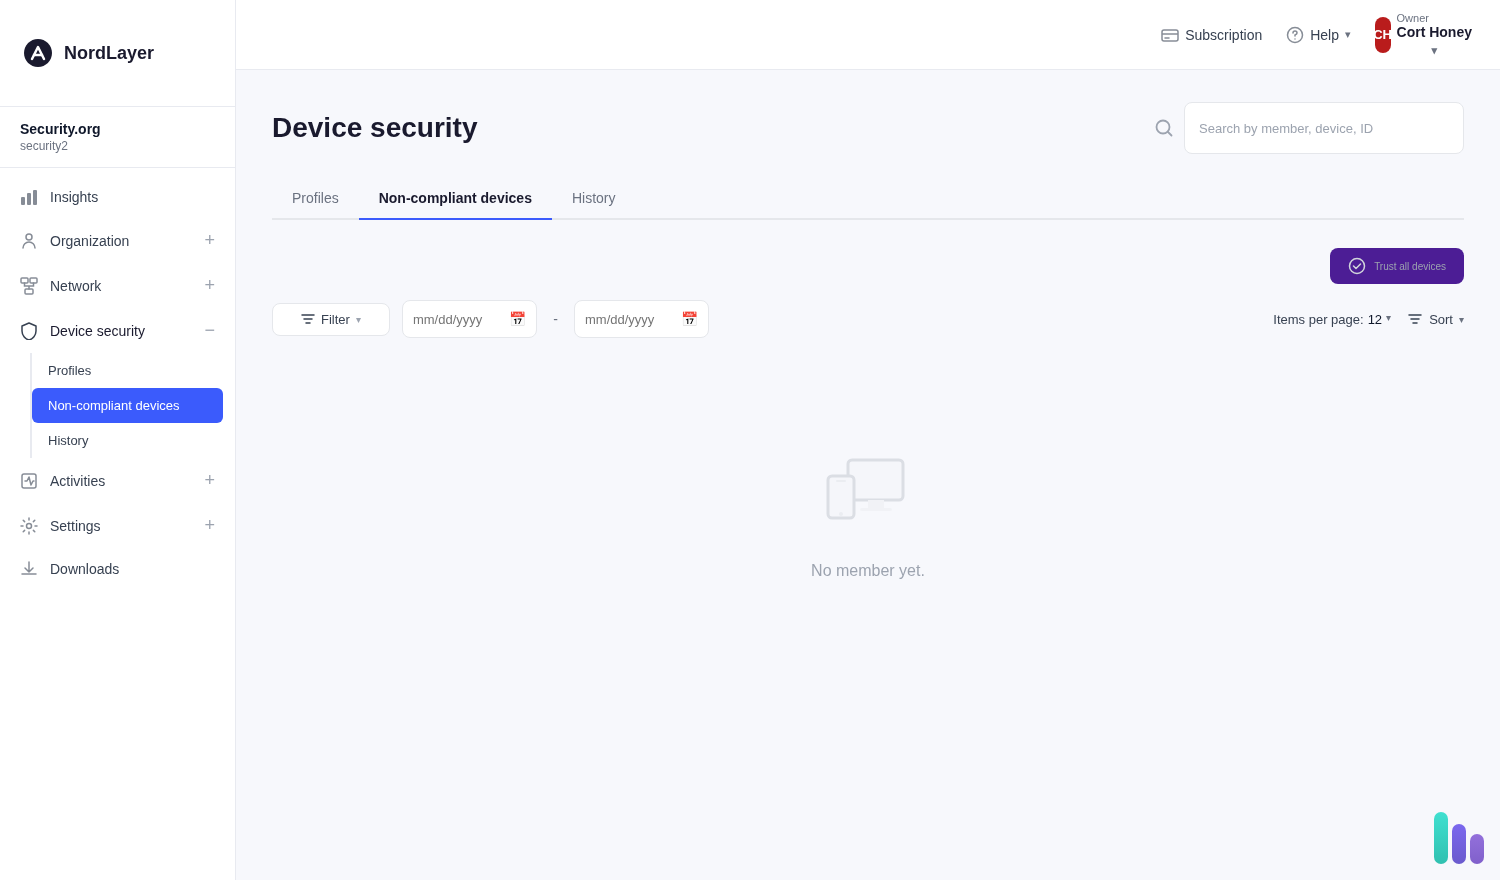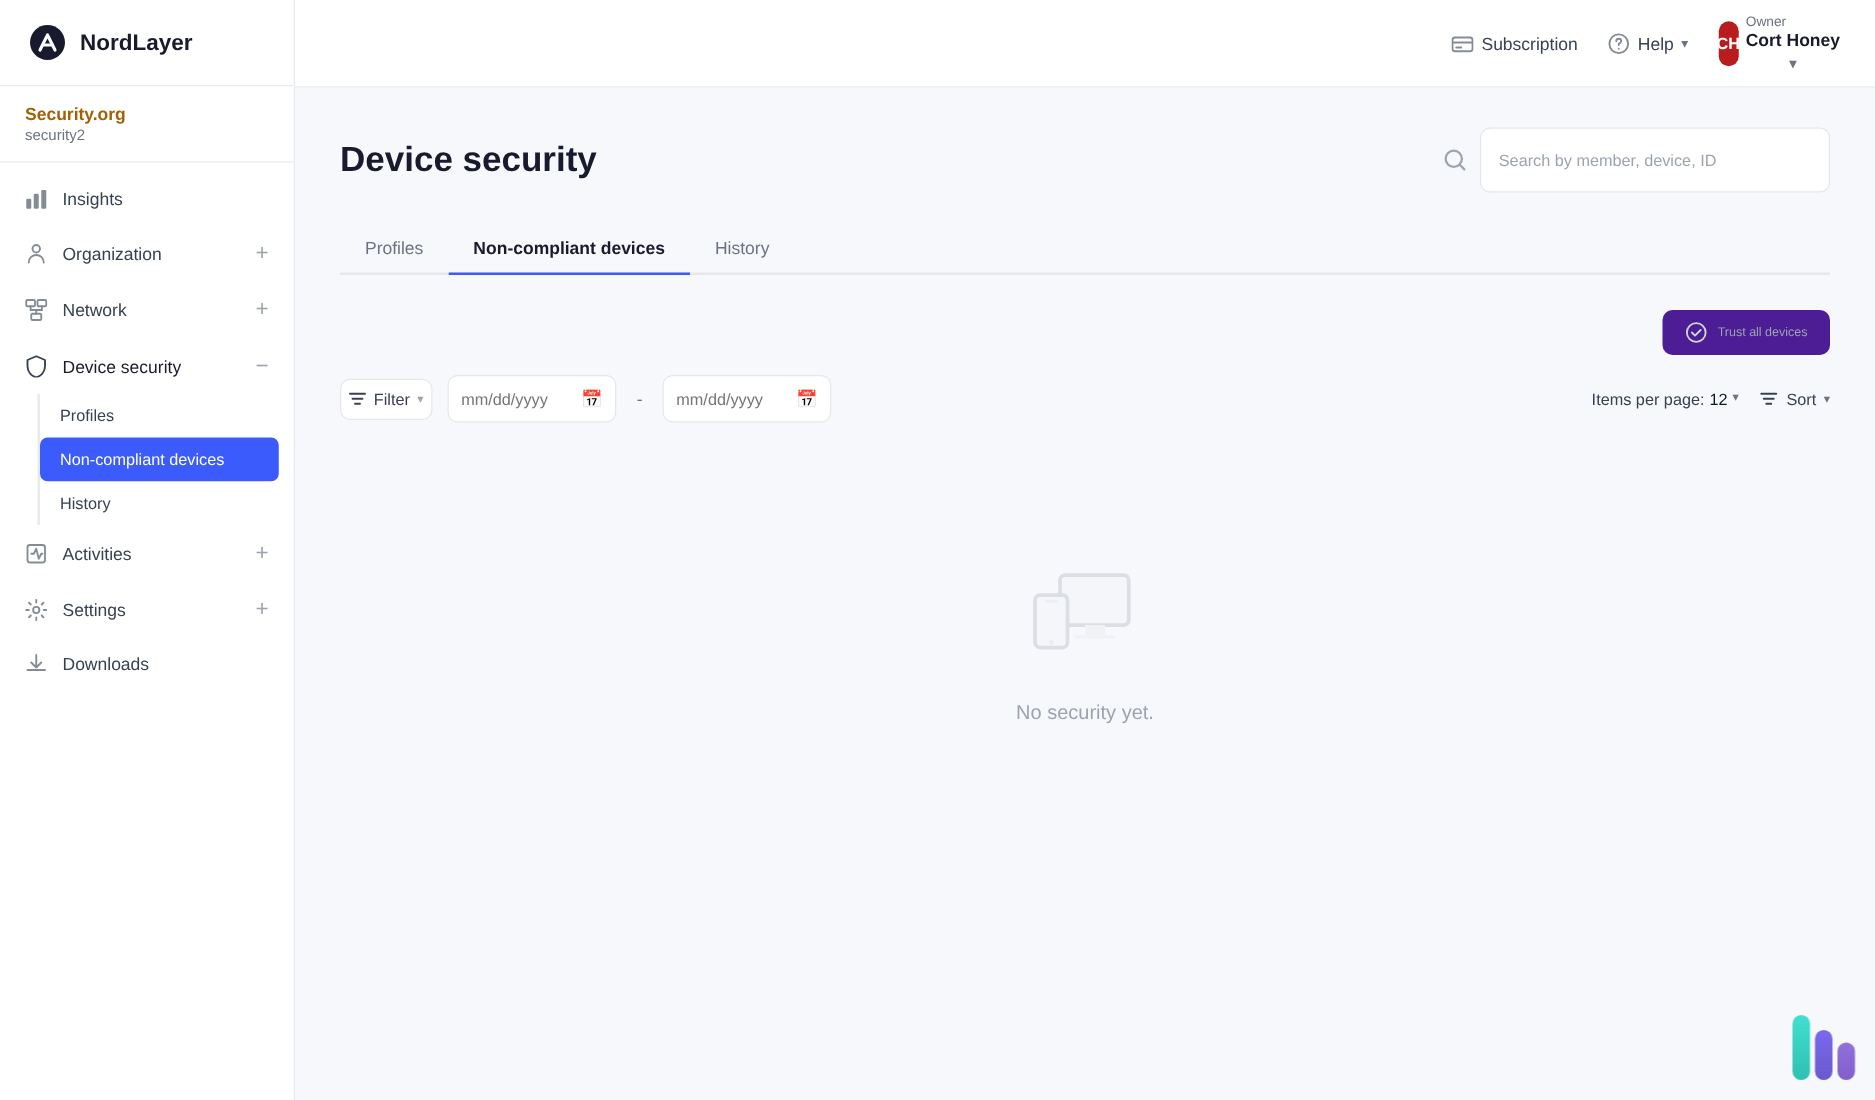--- a/index.html
+++ b/index.html
@@ -12,41 +12,41 @@
       background: #fff;
       display: flex;
       flex-direction: column;
       border-right: 1px solid #e8eaf0;
       height: 100%;
       overflow-y: auto;
     }
     .sidebar-logo {
       display: flex;
       align-items: center;
-      padding: 16px 20px;
+      padding: 35px 20px;
       gap: 8px;
       border-bottom: 1px solid #e8eaf0;
     }
     .logo-icon {
       width: 36px;
       height: 36px;
     }
     .logo-text {
       font-size: 18px;
       font-weight: 700;
       color: #1a1a2e;
     }
     .sidebar-org {
       padding: 14px 20px;
       border-bottom: 1px solid #e8eaf0;
     }
     .sidebar-org-name {
       font-size: 14px;
       font-weight: 600;
-      color: #a16207;
+      color: #0f172a;
     }
     .sidebar-org-sub {
       font-size: 12px;
       color: #6b7280;
       margin-top: 2px;
     }
     .sidebar-nav {
       flex: 1;
       padding: 8px 0;
     }
@@ -241,21 +241,21 @@
     }
     .toolbar-left {
       display: flex;
       align-items: center;
       gap: 12px;
     }
     .filter-btn {
       display: flex;
       align-items: center;
       gap: 6px;
-      padding: 8px 6px;
+      padding: 8px 28px;
       border: 1px solid #e5e7eb;
       border-radius: 8px;
       background: #fff;
       font-size: 13px;
       color: #374151;
       cursor: pointer;
     }
     .date-input {
       display: flex;
       align-items: center;
@@ -583,21 +583,21 @@
       <svg class="empty-icon" viewBox="0 0 100 80" fill="none" xmlns="http://www.w3.org/2000/svg">
 
         <rect x="30" y="8" width="55" height="40" rx="4" stroke="#9ca3af" stroke-width="3" fill="#f3f4f6"></rect>
         <rect x="50" y="48" width="16" height="8" fill="#e5e7eb"></rect>
         <rect x="42" y="56" width="32" height="3" rx="1.5" fill="#e5e7eb"></rect>
 
         <rect x="10" y="24" width="26" height="42" rx="4" stroke="#9ca3af" stroke-width="3" fill="#f3f4f6"></rect>
         <circle cx="23" cy="62" r="2" fill="#d1d5db"></circle>
         <rect x="18" y="28" width="10" height="2" rx="1" fill="#d1d5db"></rect>
       </svg>
-      <p class="empty-text">No security yet.</p>
+      <p class="empty-text">No member yet.</p>
     </div>
   </div>
 </div>
 
 <div class="corner-decoration">
   <div class="deco-bar deco-bar-1"></div>
   <div class="deco-bar deco-bar-2"></div>
   <div class="deco-bar deco-bar-3"></div>
 </div>
 

